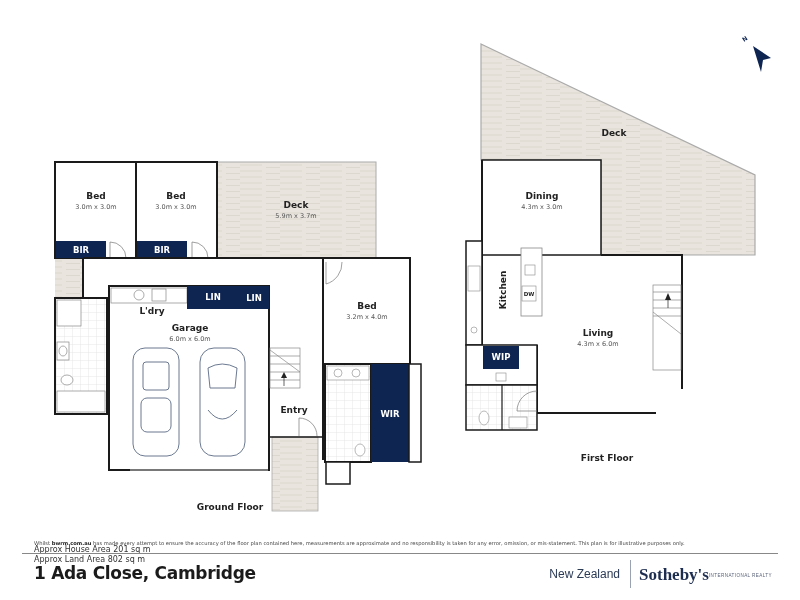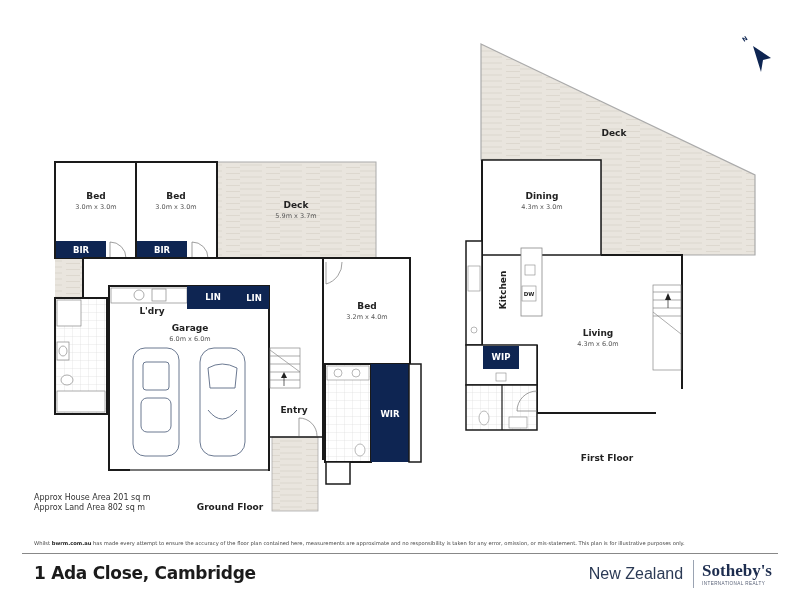--- a/index.html
+++ b/index.html
@@ -4,29 +4,29 @@
 <style>
   html, body { margin: 0; padding: 0; background: #ffffff; }
   body { width: 800px; height: 600px; position: relative; overflow: hidden; font-family: "DejaVu Sans", "Liberation Sans", sans-serif; color: #222; }
   #plan { position: absolute; left: 0; top: 0; width: 800px; height: 600px; }
   .room-name { font-family: "DejaVu Sans", sans-serif; font-size: 9px; font-weight: bold; fill: #222; text-anchor: middle; }
   .room-dim { font-family: "DejaVu Sans", sans-serif; font-size: 6.5px; fill: #555; text-anchor: middle; }
   .navy-label { font-family: "DejaVu Sans", sans-serif; font-size: 8.5px; font-weight: bold; fill: #ffffff; text-anchor: middle; }
   .floor-label { font-family: "DejaVu Sans", sans-serif; font-size: 9px; font-weight: bold; fill: #222; text-anchor: middle; }
   .tiny-label { font-family: "DejaVu Sans", sans-serif; font-size: 5.5px; font-weight: bold; fill: #222; text-anchor: middle; }
 
-  .areas { position: absolute; left: 34px; top: 493px; font-size: 8px; color: #333; line-height: 10px; }
+  .areas { position: absolute; left: 34px; top: 545px; font-size: 8px; color: #333; line-height: 10px; }
   .disclaimer { position: absolute; left: 34px; top: 540px; font-size: 5.2px; color: #444; white-space: nowrap; }
   .disclaimer b { color: #222; }
   .hr { position: absolute; left: 22px; width: 756px; height: 1px; background: #888; }
   .address { position: absolute; left: 34px; top: 563px; font-family: "DejaVu Sans", sans-serif; font-size: 17px; font-weight: bold; color: #1b1b1b; letter-spacing: -0.3px; }
   .brand { position: absolute; right: 28px; top: 560px; display: flex; align-items: center; }
-  .brand-region { font-family: "Liberation Sans", sans-serif; font-size: 16px; color: #2b3a55; margin-right: 10px; }
+  .brand-region { font-family: "Liberation Sans", sans-serif; font-size: 12px; color: #2b3a55; margin-right: 10px; }
   .brand-divider { width: 1px; height: 28px; background: #9aa3b2; margin-right: 8px; }
-  .brand-stack { display: flex; flex-direction: column; align-items: flex-start; }
+  .brand-stack { display: flex; align-items: center; }
   .brand-name { font-family: "Liberation Serif", serif; font-weight: bold; font-size: 17px; color: #1d2d4f; line-height: 17px; }
   .brand-sub { font-family: "Liberation Sans", sans-serif; font-size: 4.6px; color: #5a6378; letter-spacing: 0.4px; margin-top: 2px; }
 </style>
 </head>
 <body>
 
 <svg id="plan" viewBox="0 0 800 600" xmlns="http://www.w3.org/2000/svg">
   <defs>
     <pattern id="deckPat" width="40" height="6" patternUnits="userSpaceOnUse">
       <rect width="40" height="6" fill="#e9e5de"></rect>

